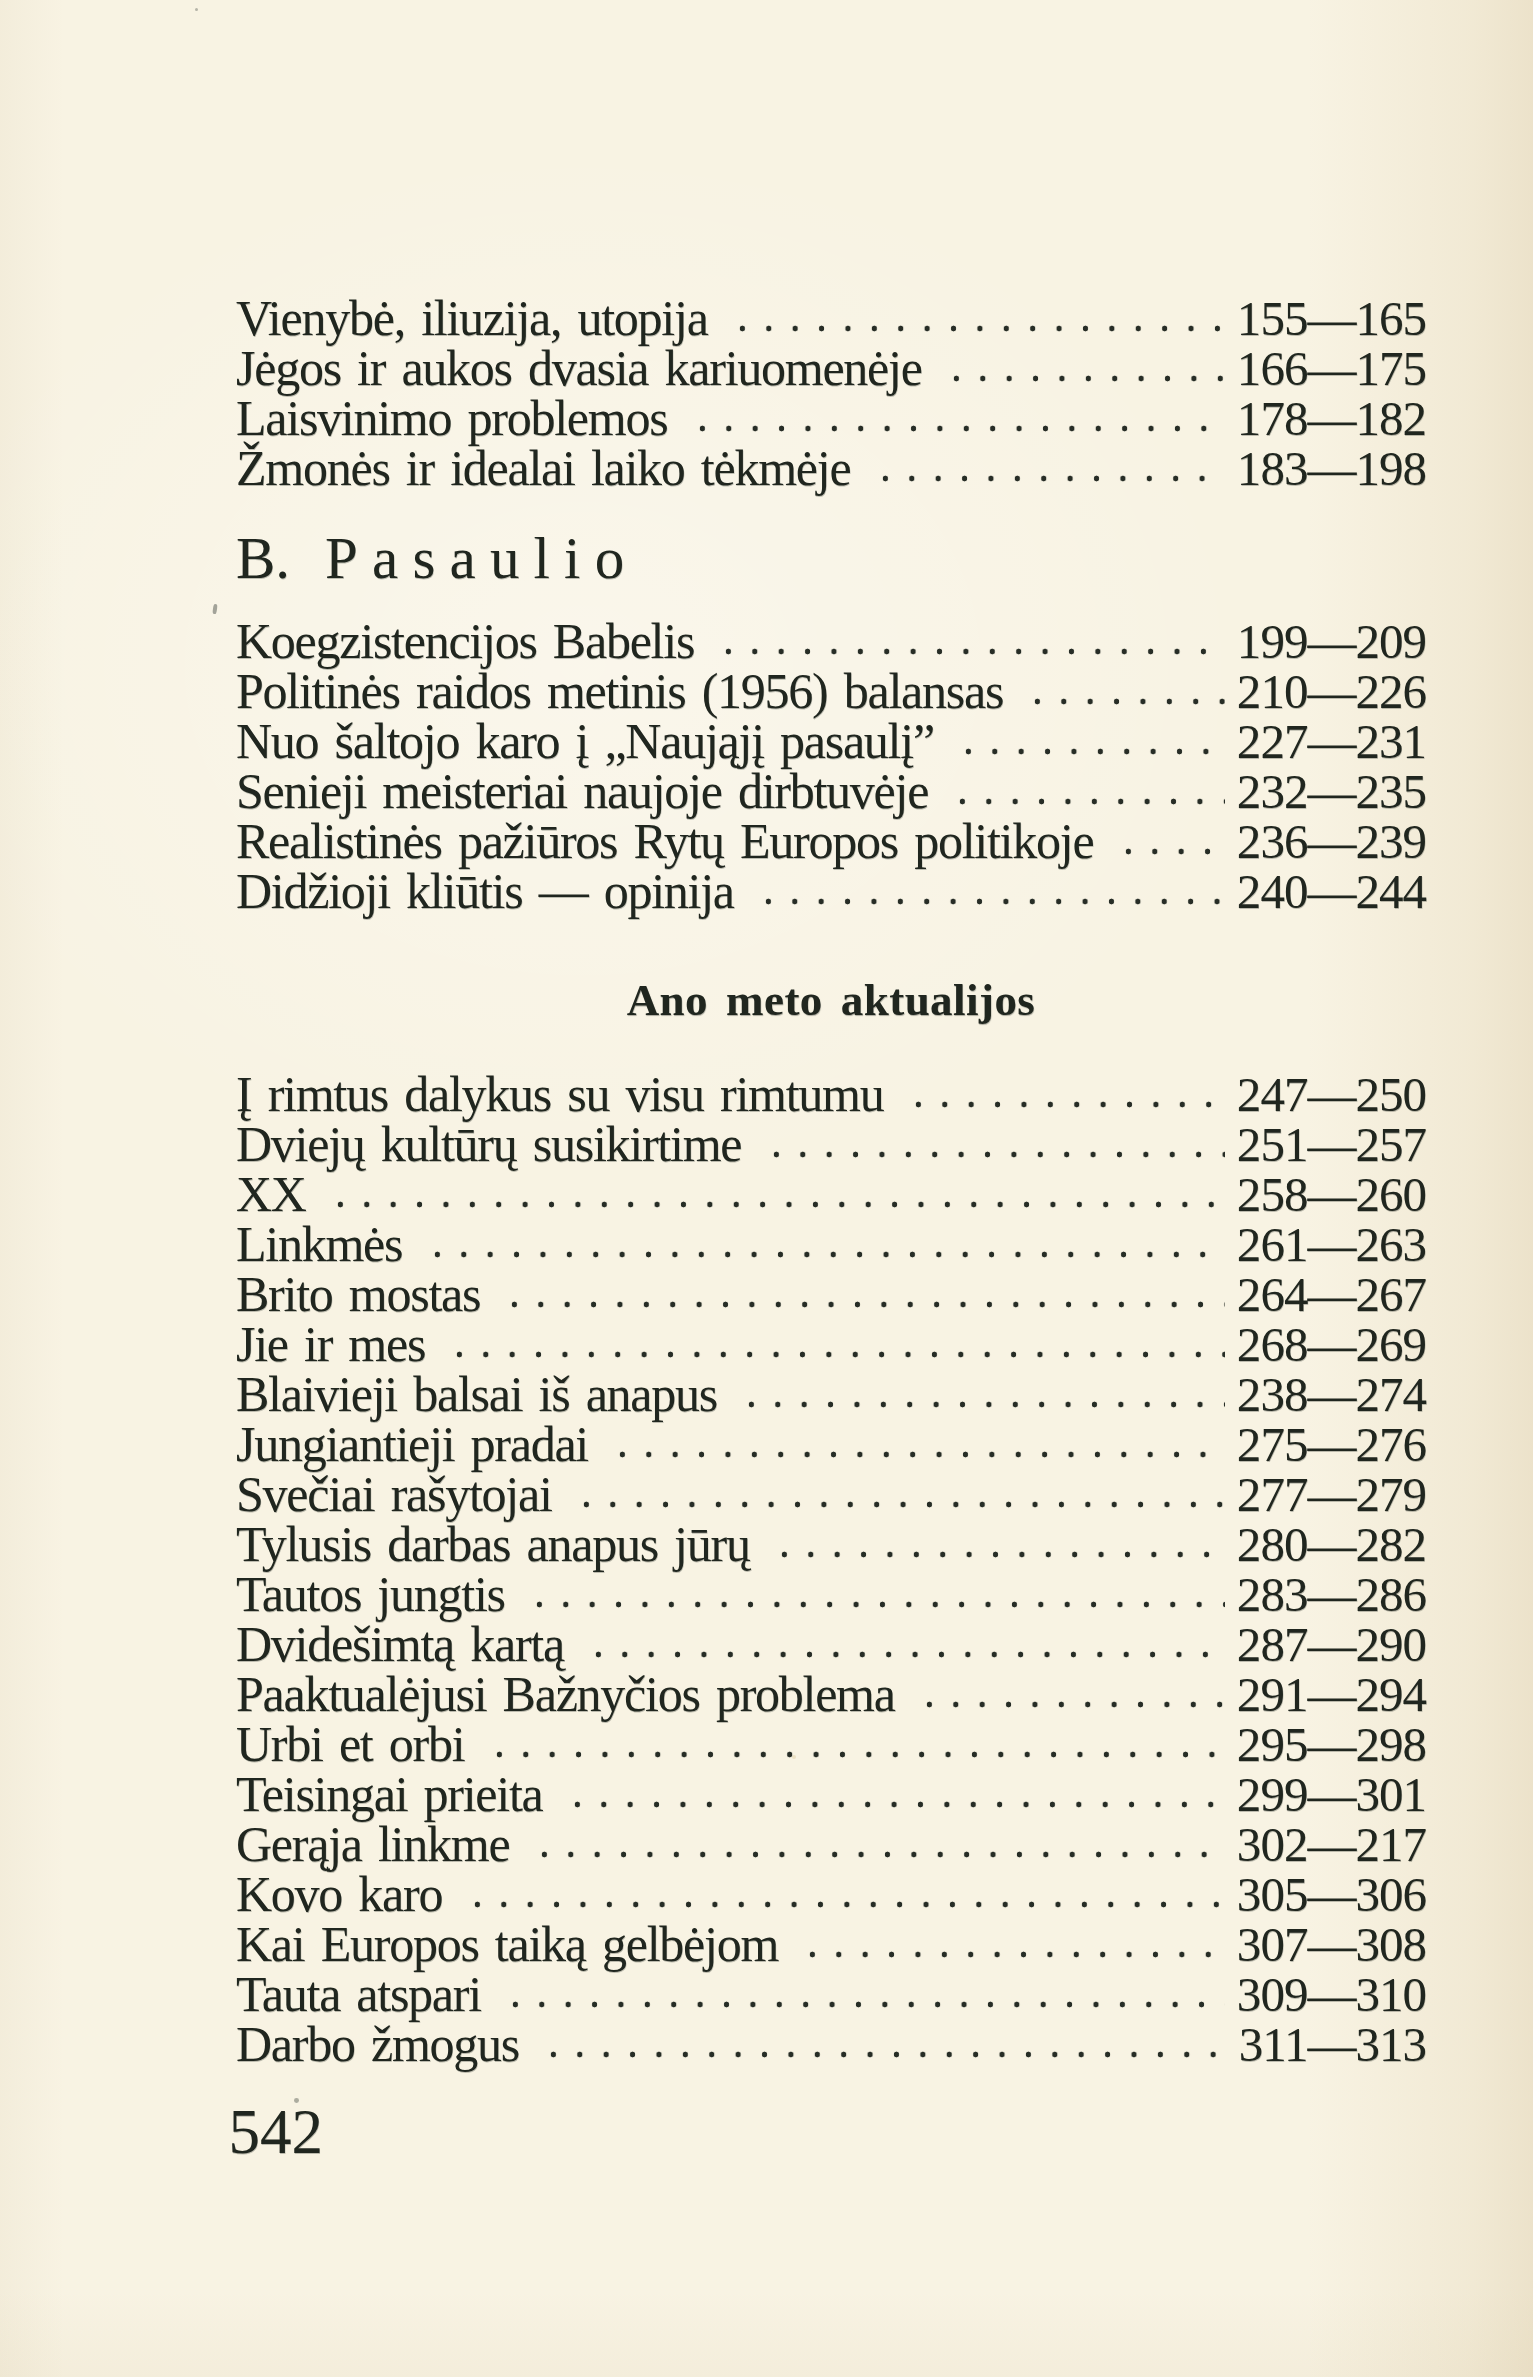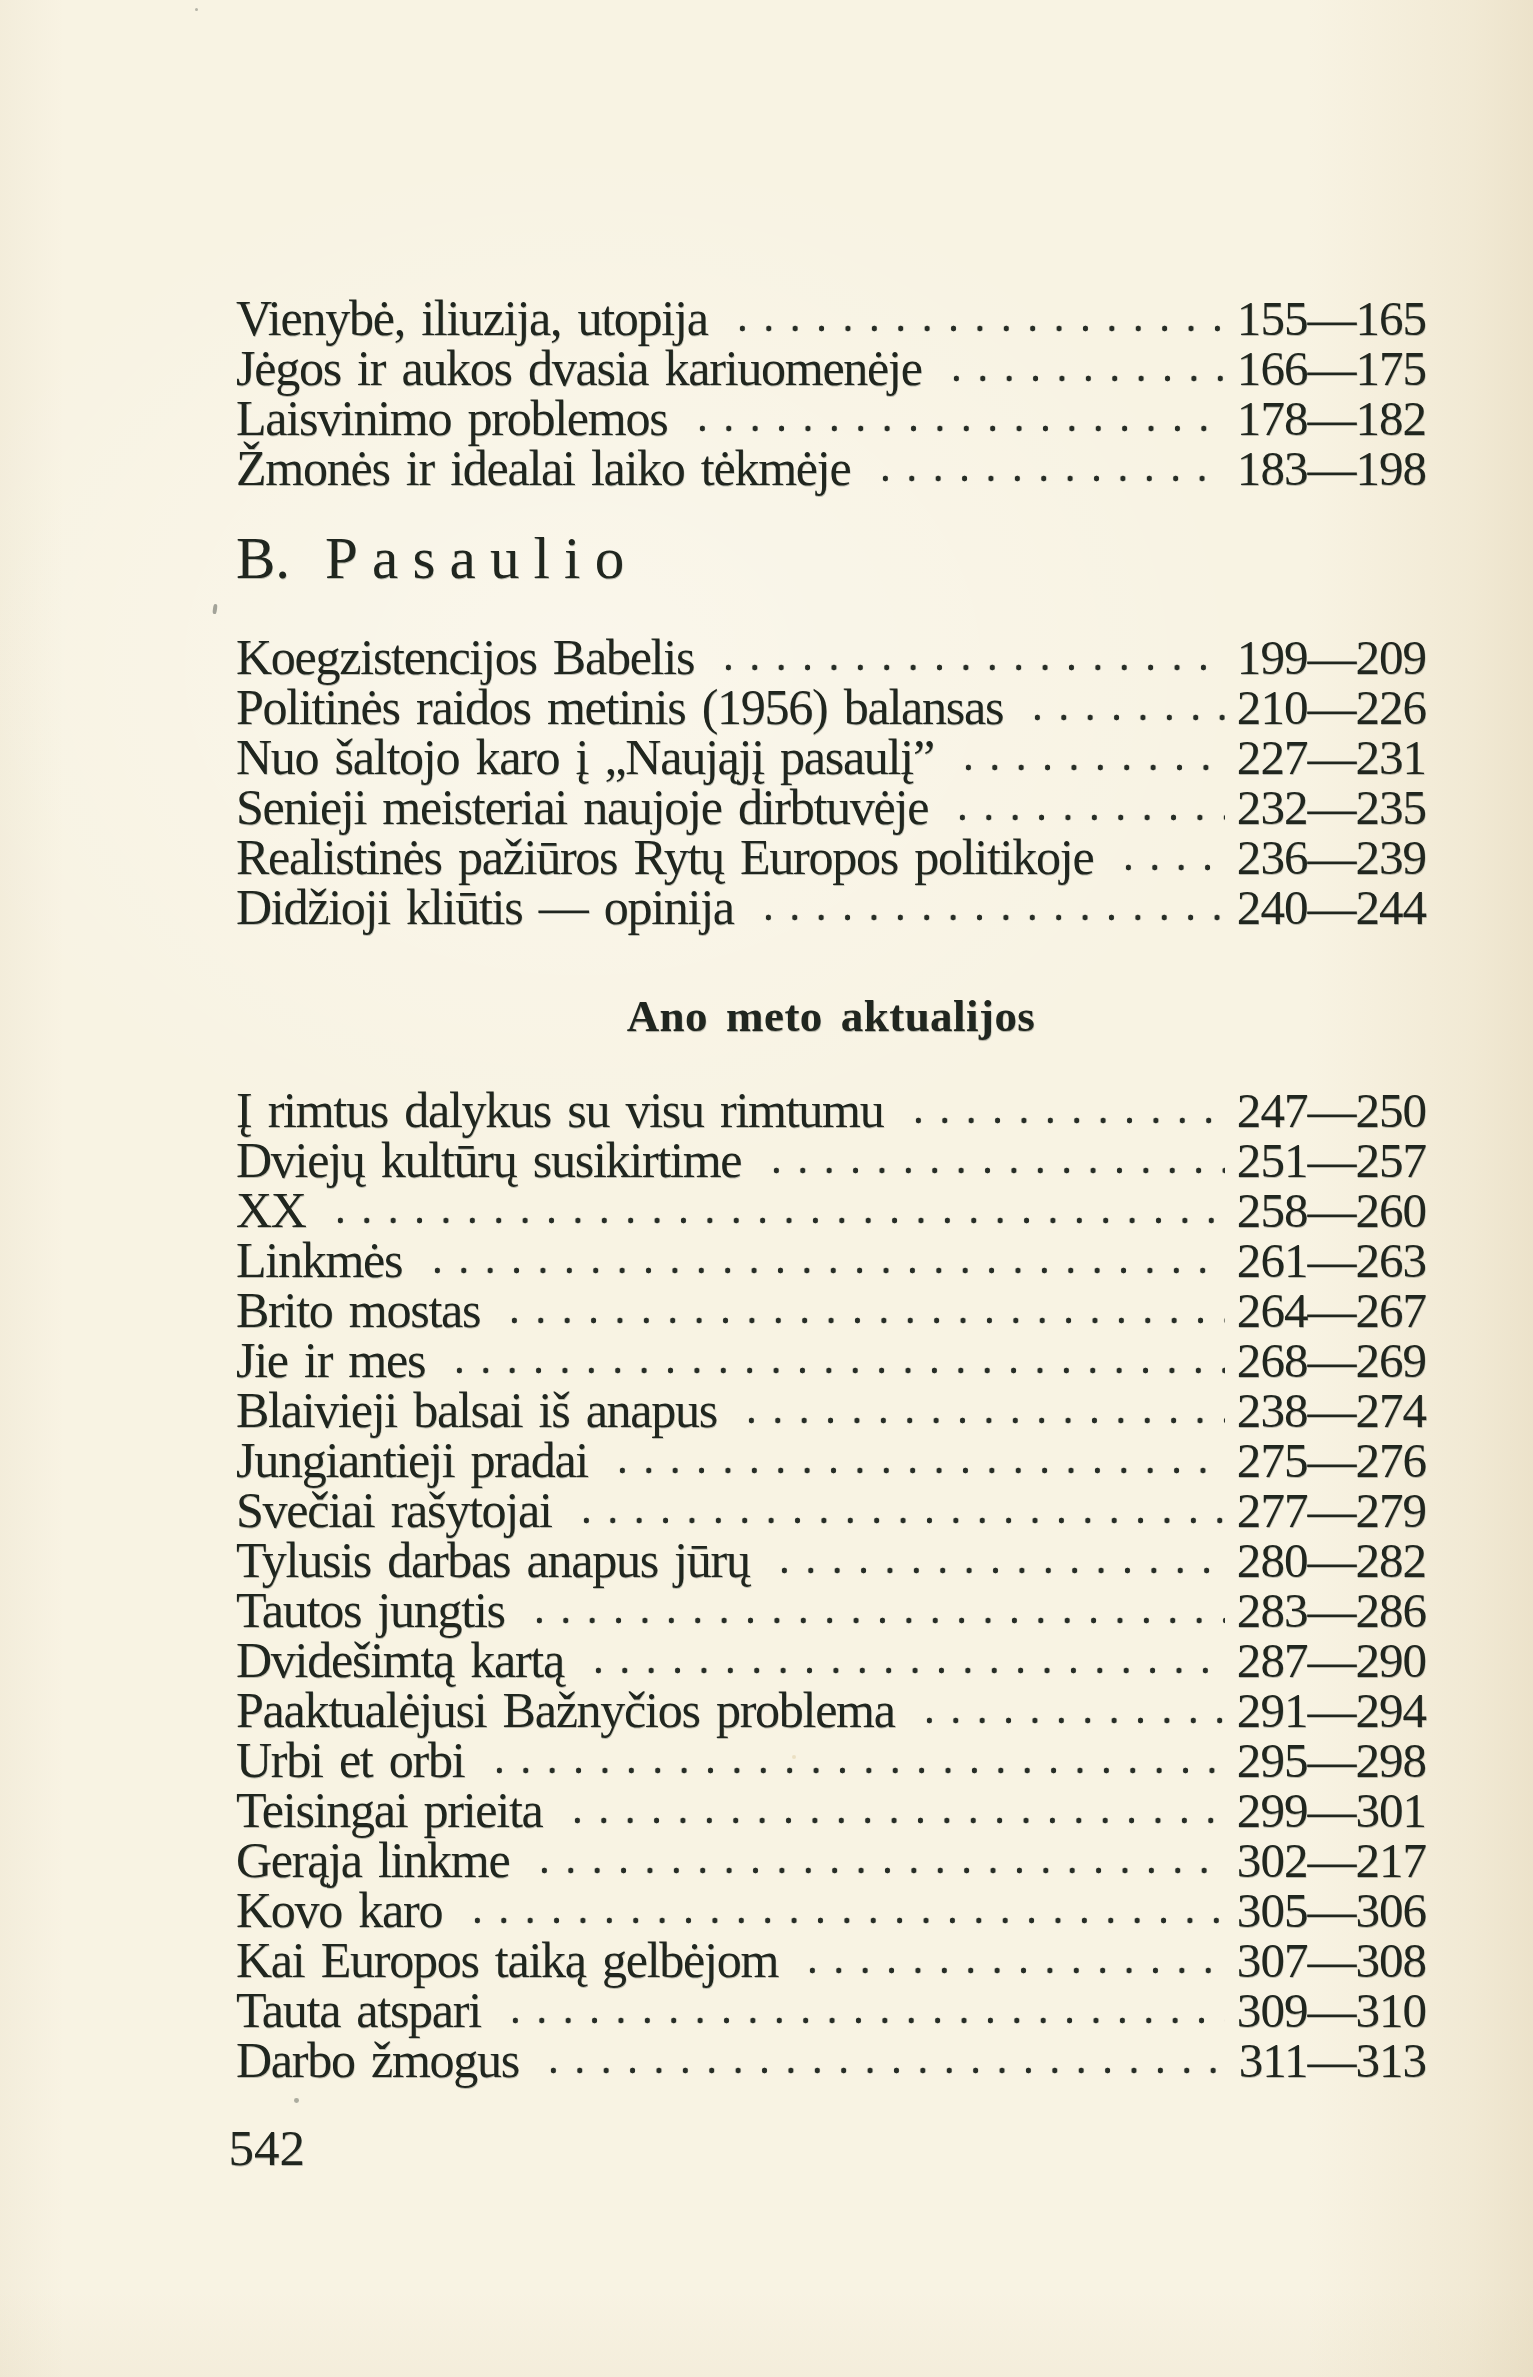--- a/index.html
+++ b/index.html
@@ -70,38 +70,38 @@
   h2.heading-b {
     margin: 40px 0 0 0;
     height: 50px;
     font-weight: normal;
     font-size: 59px;
     line-height: 50px;
     text-shadow: 0.5px 0.5px 0.5px rgba(31,38,32,0.28);
   }
   h2.heading-b .prefix { margin-right: 35px; }
   h2.heading-b .spaced { letter-spacing: 0.24em; }
-  #list-b { margin-top: 49px; }
+  #list-b { margin-top: 33px; }
   h3.heading-c {
     margin: 59px 0 0 0;
     height: 50px;
     text-align: center;
     font-weight: bold;
     font-size: 45px;
     line-height: 50px;
     letter-spacing: 0.01em;
     word-spacing: 0.14em;
     text-shadow: 0.5px 0.5px 0.8px rgba(31,38,32,0.35);
   }
   #list-c { margin-top: 44px; }
   .folio {
     margin-top: 38px;
     margin-left: -7.5px;
     height: 50px;
-    font-size: 51px;
+    font-size: 63px;
     line-height: 50px;
     text-shadow: 0.5px 0.5px 0.5px rgba(31,38,32,0.28);
   }
   
   .speck {
     position: absolute;
     background: #3a403a;
     border-radius: 50%;
   }
   .speck.s1 { left: 213px; top: 604px; width: 3.8px;  height: 9.7px; opacity: 0.45; border-radius: 40%; transform: rotate(8deg); }

